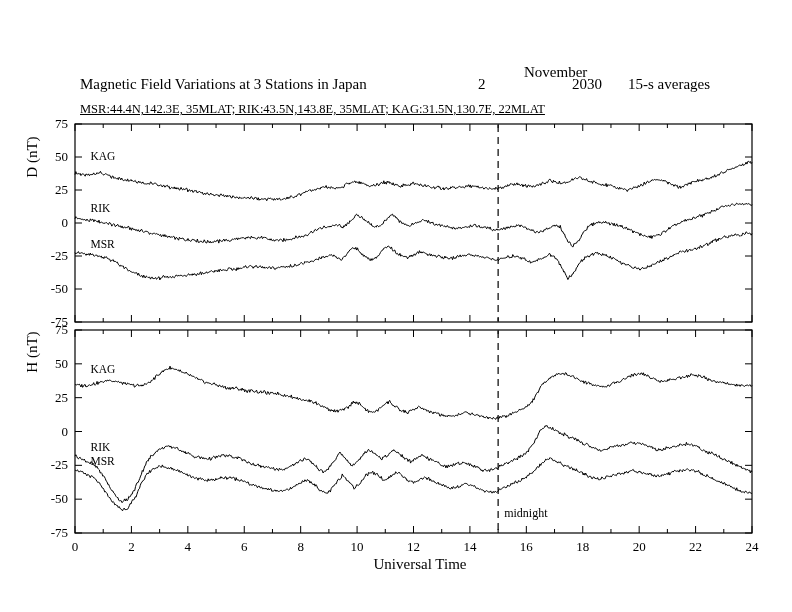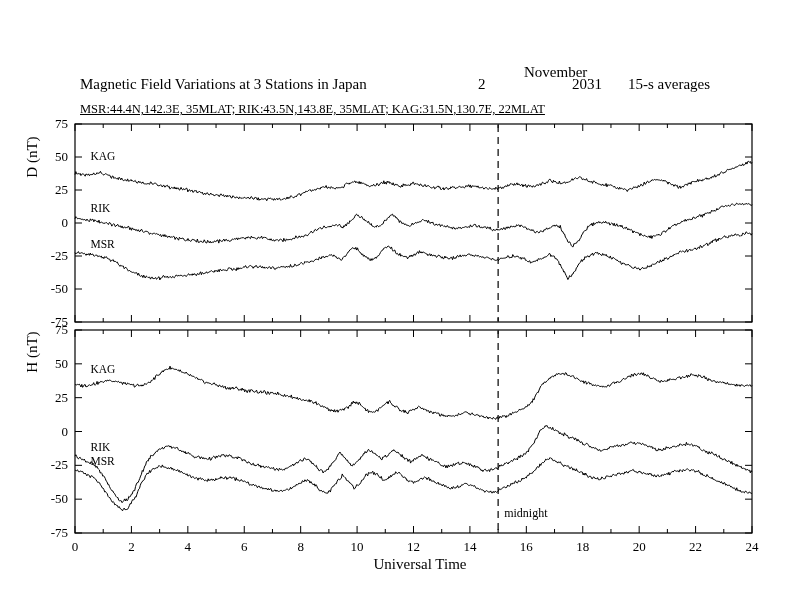--- a/index.html
+++ b/index.html
@@ -49,21 +49,21 @@
   .mid-text{font-family:"Liberation Serif", serif;font-size:12px;fill:#000;}
 </style>
 </head>
 <body>
 
 <div id="stage">
 
   <div class="title" id="title-main">Magnetic Field Variations at 3 Stations in Japan</div>
   <div class="title" id="title-date-day">2</div>
   <div class="title" id="title-date-month">November</div>
-  <div class="title" id="title-date-year">2031</div>
+  <div class="title" id="title-date-year">2030</div>
   <div class="title" id="title-avg">15-s averages</div>
   <div id="subtitle">MSR:44.4N,142.3E, 35MLAT;  RIK:43.5N,143.8E, 35MLAT;  KAG:31.5N,130.7E, 22MLAT</div>
 
   <div class="axis-label" id="ylabel-d">D (nT)</div>
   <div class="axis-label" id="ylabel-h">H (nT)</div>
   <div id="xlabel">Universal Time</div>
 
   <svg id="plot" width="792" height="612">
       <g>
         <rect x="75" y="112" width="677" height="198" fill="none" stroke="#000" stroke-width="1.2"></rect>

